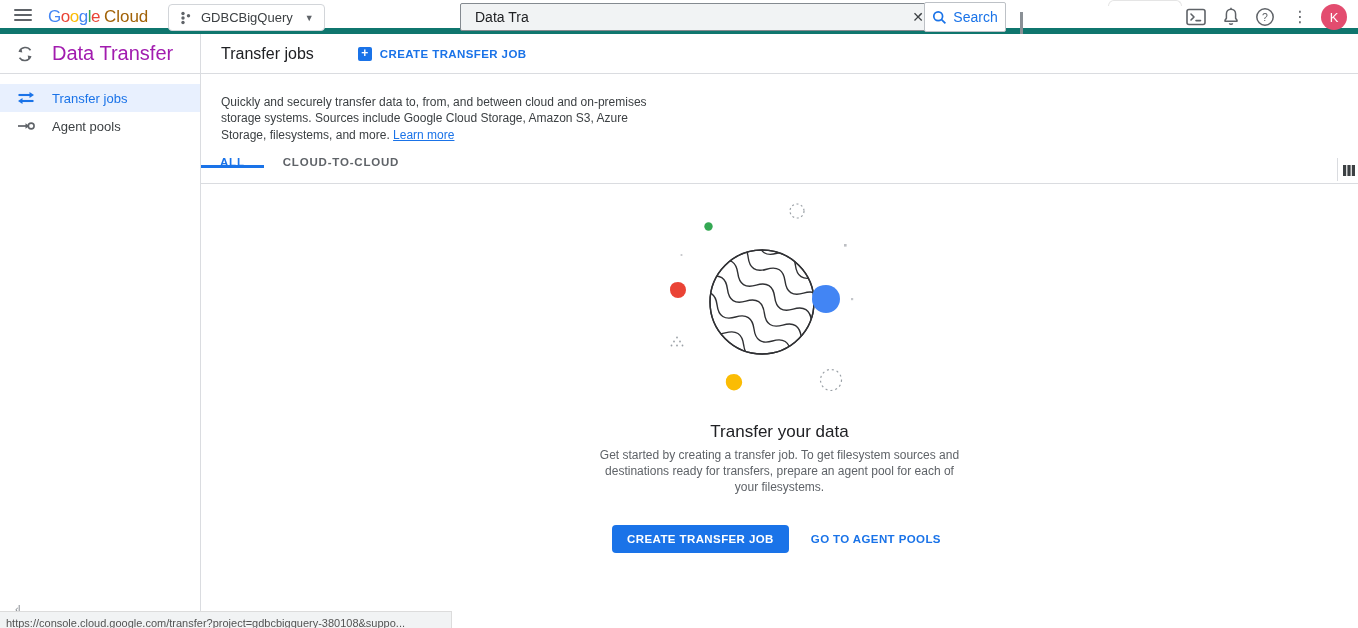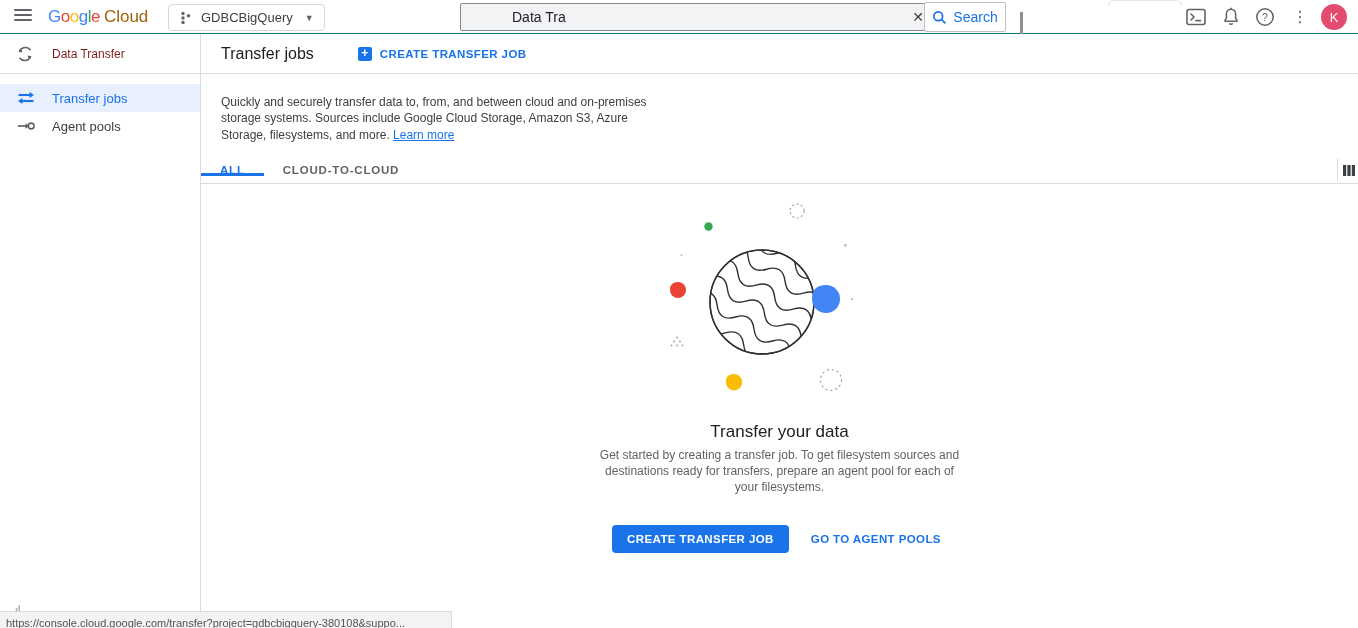--- a/index.html
+++ b/index.html
@@ -1,35 +1,35 @@
 <!DOCTYPE html>
 <html><head>
 <meta charset="utf-8">
 <style>
   * { margin:0; padding:0; box-sizing:border-box; }
   html,body { width:1358px; height:628px; overflow:hidden; background:#fff;
     font-family:"Liberation Sans","DejaVu Sans",sans-serif; color:#202124; }
 
   
   #topbar { position:absolute; left:0; top:0; width:1358px; height:34px;
-    background:#fff; border-bottom:1px solid #0f766e; z-index:5; }
+    background:#fff; border-bottom:6px solid #0f766e; z-index:5; }
   #hamburger { position:absolute; left:14px; top:9px; width:18px; height:14px; cursor:pointer; }
   #hamburger span { display:block; height:2px; background:#5f6368; margin-bottom:3px; border-radius:1px; }
   #logo { position:absolute; left:48px; top:7px; font-size:17px; display:flex; gap:4px; }
   #logo .g-word { font-weight:500; letter-spacing:-0.5px; }
   #logo .c-word { color:#a16207; }
   #project-btn { position:absolute; left:168px; top:4px; height:27px; min-width:137px;
     border:1px solid #d2d5d9; border-radius:4px; background:#fff; display:flex;
     align-items:center; padding:0 10px; gap:8px; cursor:pointer; }
   #project-btn .plabel { font-size:13px; color:#3c4043; }
   #project-btn .caret { font-size:9px; color:#5f6368; margin-left:4px; }
 
   #search-box { position:absolute; left:460px; top:3px; width:477px; height:28px;
     background:#f1f3f4; border:1px solid #848a90; border-radius:2px 0 0 2px;
-    display:flex; align-items:center;padding-left:37px; }
+    display:flex; align-items:center; }
   #search-input { flex:1; border:none; outline:none; background:transparent;
     font-size:14px; color:#202124; padding:0 14px; font-family:inherit; }
   #search-clear { font-size:14px; color:#3c4043; padding:0 12px; cursor:pointer; }
   #search-btn { position:absolute; left:924px; top:2px; width:82px; height:30px;
     background:#fff; border:1px solid #bdc1c6; border-radius:2px; display:flex;
     align-items:center; justify-content:center; gap:6px; cursor:pointer; }
   #search-btn .slabel { font-size:14px; color:#1a73e8; }
   #search-artifact { position:absolute; left:1020px; top:12px; width:3px; height:22px; background:#8a9096; }
   #popup-remnant { position:absolute; left:1108px; top:0; width:74px; height:6px;
     border:1px solid #e5e5e5; border-bottom:none; border-radius:8px 8px 0 0; }
@@ -39,21 +39,21 @@
   #more-dots { font-size:16px; color:#5f6368; line-height:20px; }
   #avatar { position:absolute; left:1321px; top:4px; width:26px; height:26px;
     border-radius:50%; color:#fff; font-size:13px; display:flex; align-items:center;
     justify-content:center; cursor:pointer; }
 
   
   #sidebar { position:absolute; left:0; top:34px; width:201px; height:594px;
     background:#fff; border-right:1px solid #dadce0; }
   #sb-header { height:40px; display:flex; align-items:center; padding-left:15px;
     gap:17px; border-bottom:1px solid #dadce0; }
-  #sb-title { font-size:12px; color:#7f1d1d; }
+  #sb-title { font-size:20px; color:#a21caf; }
   .nav-item { height:28px; display:flex; align-items:center; padding-left:17px;
     gap:17px; font-size:13px; color:#3c4043; cursor:pointer; margin-top:0; }
   #sb-nav { padding-top:10px; }
   .nav-item.selected { background:#e8f0fe; color:#1a73e8; }
   #sb-collapse { position:absolute; left:15px; bottom:13px; font-size:11px;
     color:#80868b; letter-spacing:-1px; cursor:pointer; }
 
   
   #main-header { position:absolute; left:201px; top:34px; right:0; height:40px;
     display:flex; align-items:center; border-bottom:1px solid #dadce0; }
@@ -61,21 +61,21 @@
   #create-top { display:flex; align-items:center; gap:8px; margin-left:44px; cursor:pointer; }
   #create-top .plus { width:14px; height:14px; background:#1a73e8; border-radius:2px;
     color:#fff; font-size:12px; line-height:13px; text-align:center; font-weight:700; }
   .blue-caps { color:#1a73e8; font-size:11.5px; font-weight:700; letter-spacing:.4px; }
 
   #desc { position:absolute; left:221px; top:94px; width:444px; font-size:12px;
     line-height:16.3px; color:#3c4043; }
   #desc a { color:#1a73e8; text-decoration:underline; cursor:pointer; }
 
   #tabbar { position:absolute; left:201px; top:156px; right:0; height:28px;
-    border-bottom:1px solid #dadce0; display:flex; align-items:center; padding-left:0; }
+    border-bottom:1px solid #dadce0; display:flex; align-items:flex-start; padding-left:0; }
   .tab { font-size:11.5px; font-weight:700; letter-spacing:.8px; color:#5f6368;
     display:flex; align-items:center; padding:0 19px; cursor:pointer; }
   .tab.selected { color:#1a73e8; box-shadow:inset 0 -3px 0 #1a73e8; }
   #cols-divider { position:absolute; right:20px; top:158px; width:1px; height:23px; background:#dadce0; }
   #cols-icon { position:absolute; right:3px; top:163px; cursor:pointer; }
 
   
   #empty { position:absolute; left:201px; top:176px; right:0; text-align:center; }
   #illustration { margin-top:16px; }
   #empty-heading { font-size:17px; font-weight:400; color:#202124; margin-top:26px; }

